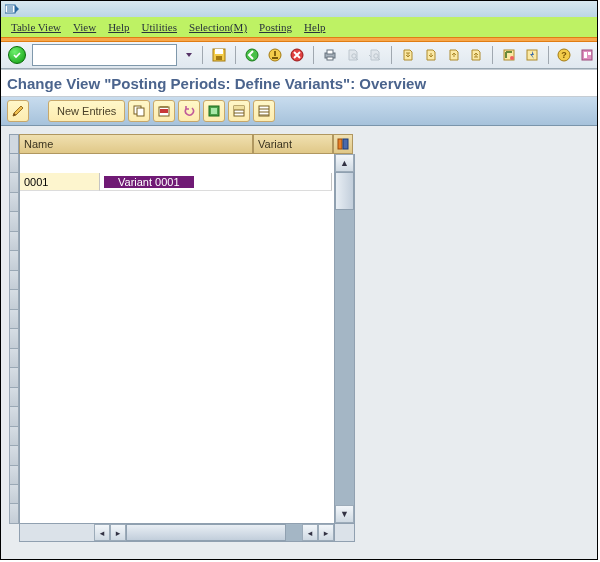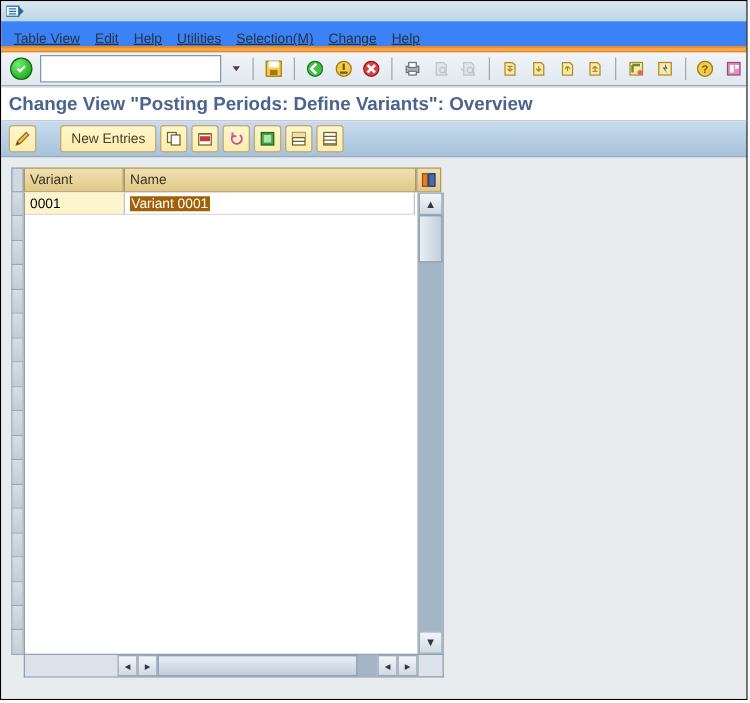--- a/index.html
+++ b/index.html
@@ -25,26 +25,27 @@
   height: 16px;
   background: linear-gradient(to bottom, #d8e8f0, #bcd6e5);
   display: flex;
   align-items: center;
   padding-left: 4px;
 }
 .titlebar svg { display: block; }
 
 .menubar {
   height: 20px;
-  background: #3b82f6;
-  display: flex;
-  align-items: flex-end;
+  background: #bef264;
+  display: flex;
+  align-items: center;
   padding-left: 10px;
   gap: 12px;
   color: #29333c;
+  font-family: Liberation Serif, serif;
 }
 .menubar span {
   text-decoration: underline;
   cursor: default;
 }
 .menu-sep {
   height: 3px;
   background: #f7a64a;
   border-top: 1px solid #e07d14;
   border-bottom: 1px solid #e07d14;
@@ -189,35 +190,36 @@
   flex:1;
   background:#fff;
   border:1px solid #90a0b0;
   border-top:none;
   box-sizing:border-box;
   position:relative;
 }
 .data-row {
   display:flex;
   height: 18px;
+  margin-top: 19px;
 }
 .cell {
   box-sizing:border-box;
   padding:2px 4px;
   border-right:1px solid #c4c4c4;
   border-bottom:1px solid #dcdcdc;
   height:100%;
   display:flex;align-items:center;
 }
 .cell-variant { width:80px; background: #fdf5ce;}
 .cell-name { width:232px; }
 .cell-name .selected {
-  background: #a16207;
+  background: #701a75;
   color: #fff;
-  padding: 0 1px;
+  padding: 0 14px;
   text-align: center;
 }
 .vscroll {
   width: 20px;
   display:flex;
   flex-direction:column;
   border:1px solid #90a0b0;
   border-left:none;
   border-top:none;
   box-sizing:border-box;
@@ -255,25 +257,25 @@
         <path d="M10 2 L14 6 L10 10 Z" fill="#2b6aa0"></path>
         <line x1="2" y1="4" x2="8" y2="4" stroke="#2b6aa0"></line>
         <line x1="2" y1="6" x2="8" y2="6" stroke="#2b6aa0"></line>
         <line x1="2" y1="8" x2="8" y2="8" stroke="#2b6aa0"></line>
       </svg>
     </span>
   </div>
 
   <div class="menubar">
     <span>Table View</span>
-    <span>Edit</span>
+    <span>View</span>
     <span>Help</span>
     <span>Utilities</span>
     <span>Selection(M)</span>
-    <span>Change</span>
+    <span>Posting</span>
     <span>Help</span>
   </div>
 
   <div class="menu-sep"></div>
 
   <div class="maintoolbar">
     <div class="tb-btn">
       <div class="green-circle">
         <svg viewBox="0 0 10 10">
             <path d="M2 5 L4 7 L8 3" stroke="#fff" stroke-width="1.6" fill="none"></path>
@@ -443,22 +445,22 @@
           <line x1="2" y1="11" x2="12" y2="11" stroke="#7a6020"></line>
         </svg>
     </div>
   </div>
 
   <div class="mainarea">
     <div class="tablewrap">
 
       <div class="table-header-row">
         <div class="rowsel-gutter"></div>
+        <div class="th th-name">Name</div>
         <div class="th th-variant">Variant</div>
-        <div class="th th-name">Name</div>
         <div class="th th-conf">
           <svg width="12" height="12" viewBox="0 0 12 12">
               <rect x="1" y="1" width="4" height="10" fill="#e88028" stroke="#9a4a0a"></rect>
               <rect x="6" y="1" width="5" height="10" fill="#4a6aaa" stroke="#1a3a7a"></rect>
             </svg>
         </div>
       </div>
 
       <div class="table-body">
         <div class="rowsel-col">

